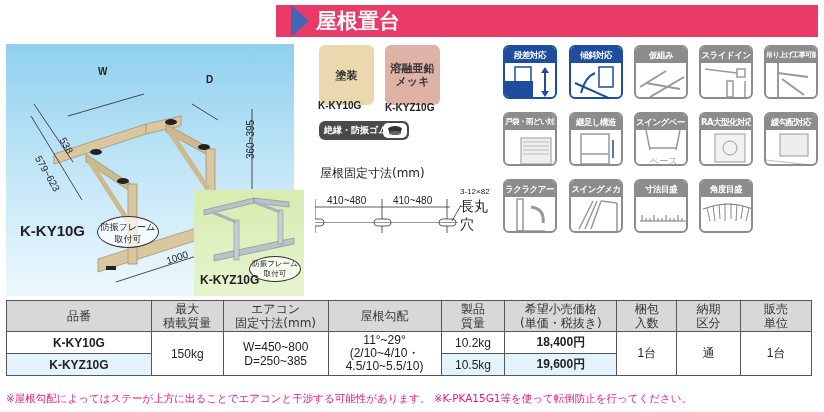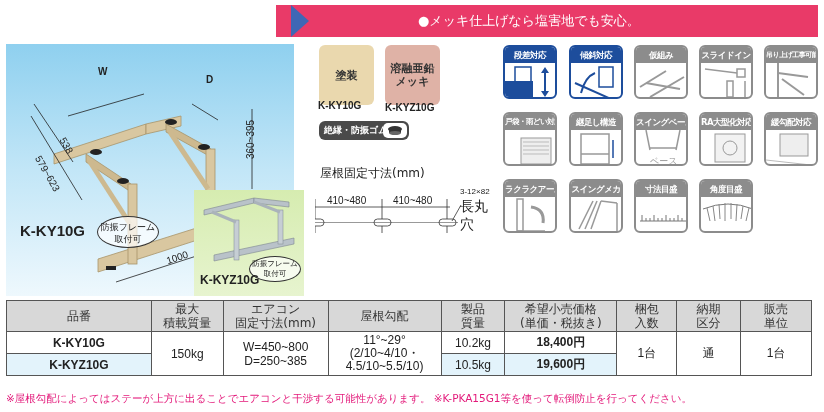--- a/index.html
+++ b/index.html
@@ -56,21 +56,21 @@
   td.price { color: #e3197a; font-weight: bold; font-size: 15px; }
   td.slope { font-size: 11px; line-height: 13px; margin-top: 12px; }
   .note { position: absolute; left: 6px; top: 392px; font-size: 10.5px; color: #e3197a; white-space: nowrap; }
 </style>
 </head>
 <body>
 
 <div class="header">
   <div class="hdr-pink"></div>
   <div class="hdr-arrow"></div>
-  <div class="hdr-sub">●メッキ仕上げなら塩害地でも安心。</div>
+  <div class="hdr-title">屋根置台</div>
 </div>
 
 <div class="photo-main">
   <svg width="288" height="252" viewBox="0 0 288 252">
 
     <polygon points="48,110 140,80 140,90 48,120" fill="#d9c7a0" stroke="#a8946a" stroke-width="0.8"></polygon>
     <polygon points="140,80 175,72 175,82 140,90" fill="#d9c7a0" stroke="#a8946a" stroke-width="0.8"></polygon>
     <polygon points="92,215 235,170 235,182 92,228" fill="#d9c7a0" stroke="#a8946a" stroke-width="0.8"></polygon>
 
     <polygon points="80,110 125,140 125,148 80,118" fill="#cdb98f" stroke="#a8946a" stroke-width="0.8"></polygon>

